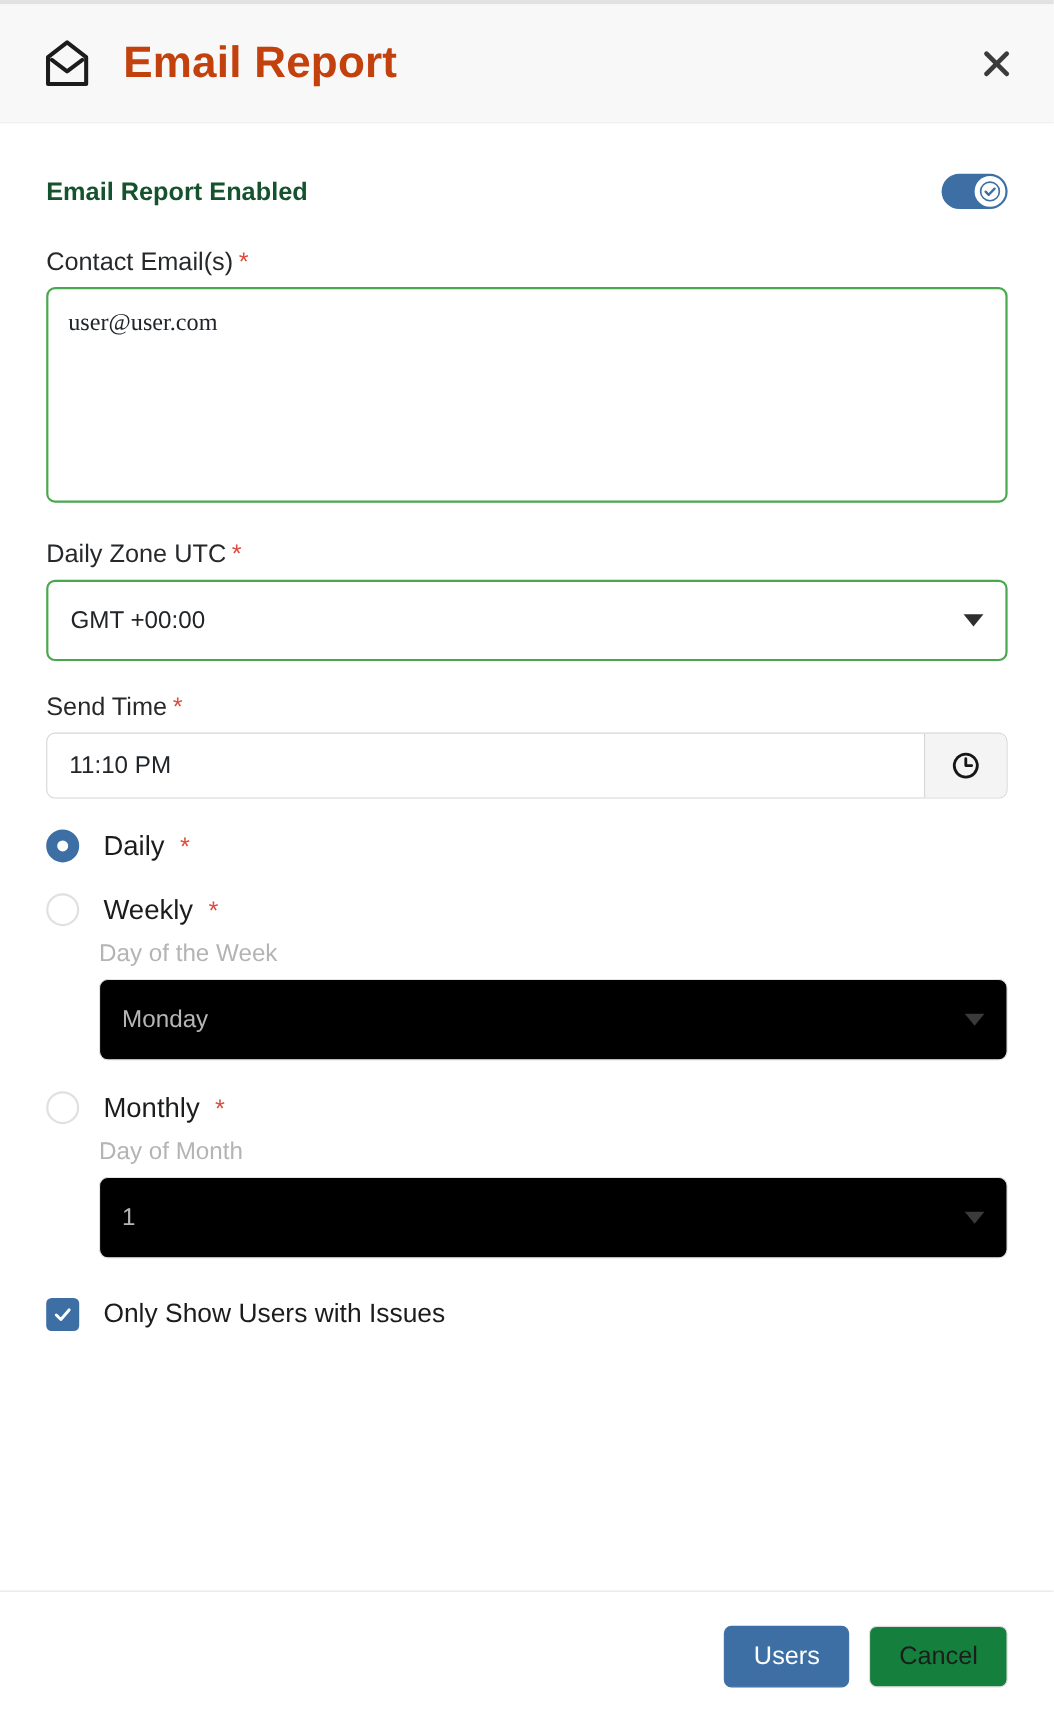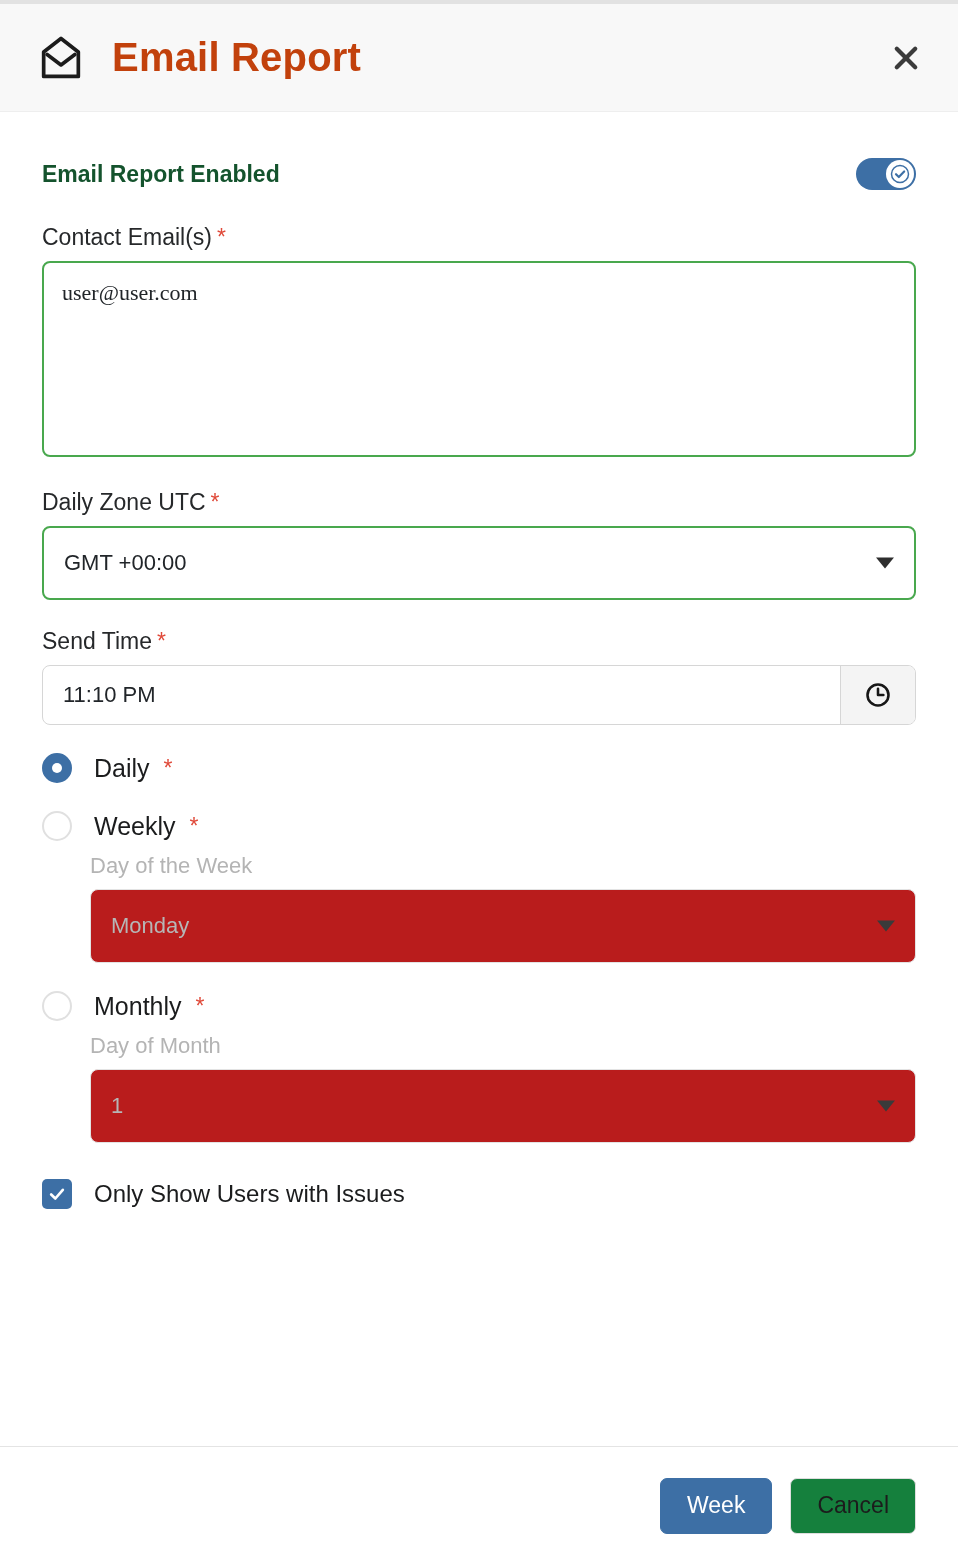--- a/index.html
+++ b/index.html
@@ -142,21 +142,21 @@
     display: flex;
     align-items: center;
     padding: 0 20px;
     font-size: 22px;
     cursor: pointer;
     background: #ffffff;
   }
   .select-box.valid { border: 2px solid #49a84e; color: #212529; }
   .select-box.disabled {
     border: 1px solid #e3e3e3;
-    background: #b91c1c;
+    background: #000000;
     color: #b6b6b6;
     cursor: default;
   }
   .caret {
     position: absolute;
     right: 20px;
     top: 50%;
     transform: translateY(-50%);
     width: 0;
     height: 0;
@@ -400,17 +400,17 @@
         <svg width="20" height="20" viewBox="0 0 24 24" fill="none" stroke="#ffffff" stroke-width="3.2" stroke-linecap="round" stroke-linejoin="round">
           <path d="M5 12.6 L10 17.4 L19 7"></path>
         </svg>
       </span>
       <span class="check-label">Only Show Users with Issues</span>
     </div>
 
   </div>
 
   <div class="modal-footer">
-    <button class="btn btn-save">Week</button>
+    <button class="btn btn-save">Users</button>
     <button class="btn btn-cancel">Cancel</button>
   </div>
 
 </div>
 
 </body></html>

